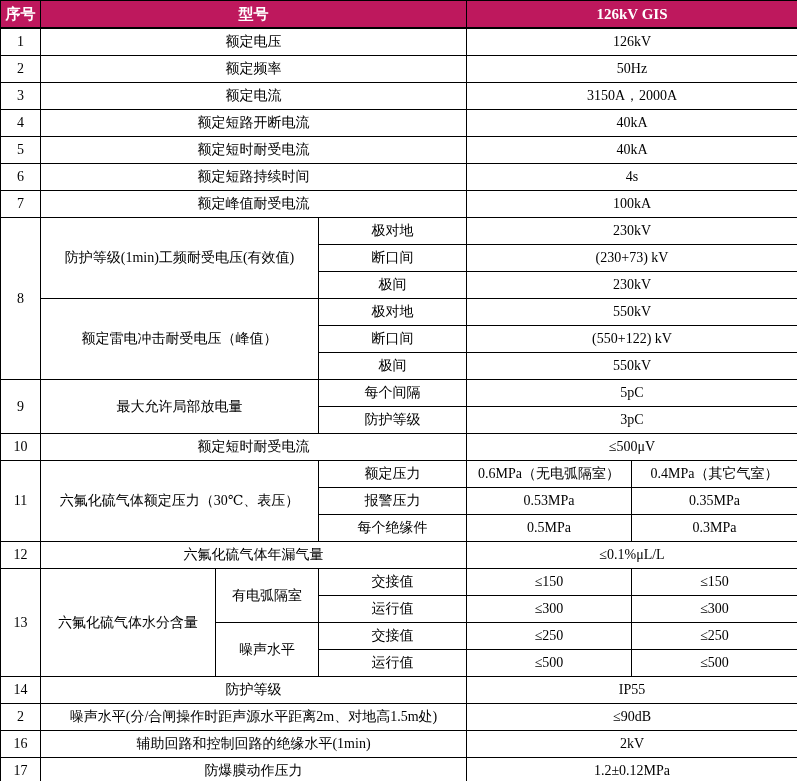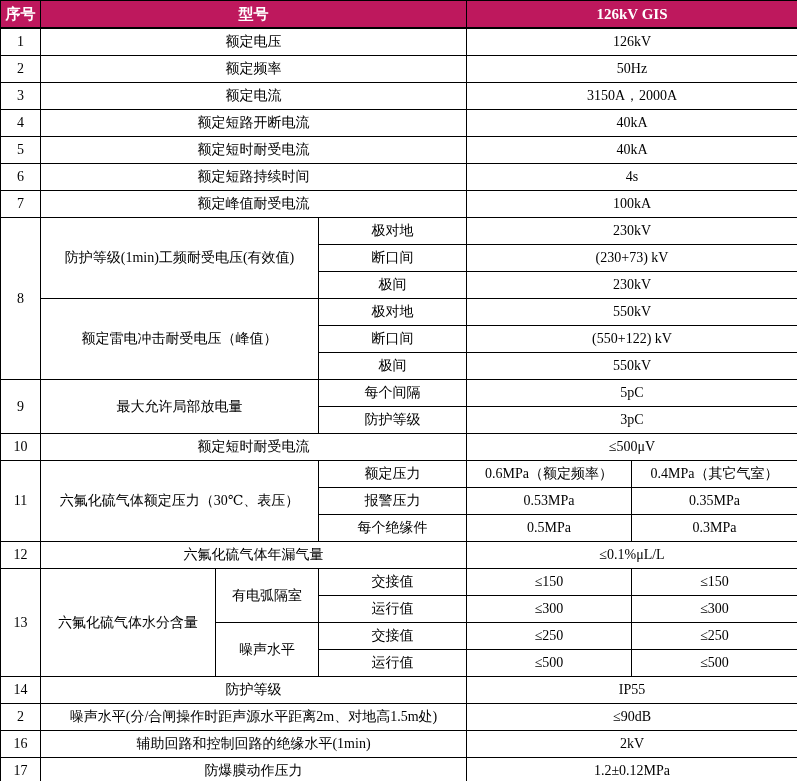--- a/index.html
+++ b/index.html
@@ -128,21 +128,21 @@
     <tr>
       <td>10</td>
       <td colspan="3">额定短时耐受电流</td>
       <td colspan="2">≤500μV</td>
     </tr>
 
     <tr>
       <td rowspan="3">11</td>
       <td colspan="2" rowspan="3">六氟化硫气体额定压力（30℃、表压）</td>
       <td>额定压力</td>
-      <td>0.6MPa（额定频率）</td>
+      <td>0.6MPa（无电弧隔室）</td>
       <td>0.4MPa（其它气室）</td>
     </tr>
     <tr>
       <td>报警压力</td>
       <td>0.53MPa</td>
       <td>0.35MPa</td>
     </tr>
     <tr>
       <td>每个绝缘件</td>
       <td>0.5MPa</td>

